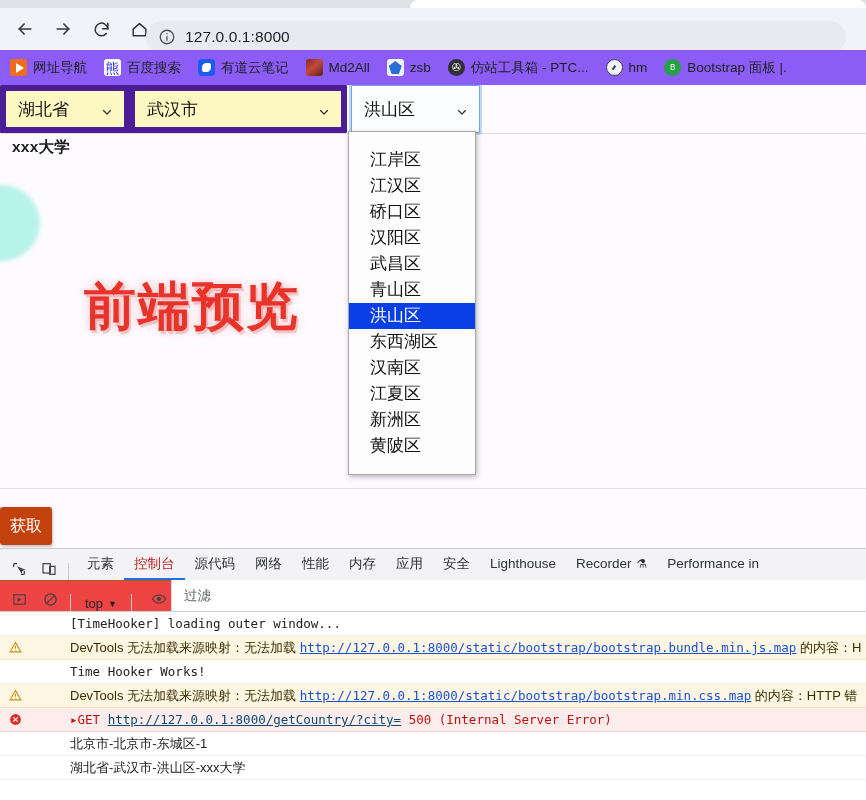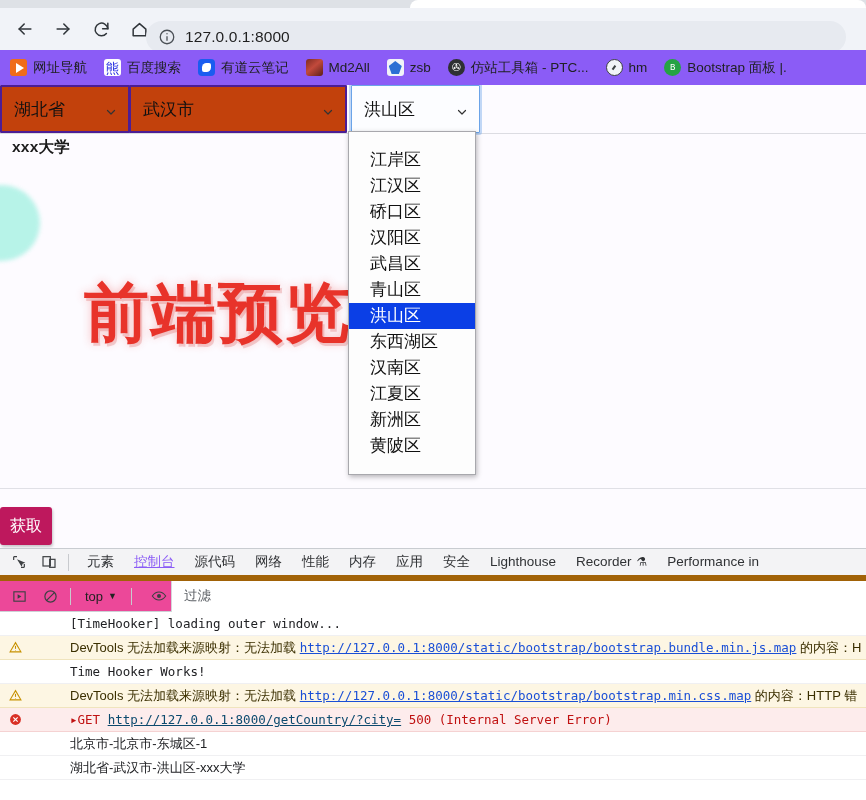--- a/index.html
+++ b/index.html
@@ -85,21 +85,21 @@
     position:absolute; left:-36px; top:100px; width:76px; height:76px;
     border-radius:50%; background:#9df0e0; opacity:.72;
     filter: blur(2px);
   }
   .selectrow{
     position:absolute; left:0; top:0; width:866px; height:48px;
     display:flex; align-items:stretch;
   }
   .sel{
     position:relative; height:48px;
-    border:2px solid #4c1d95; background:#c2410c;
+    border:6px solid #4c1d95; background:#fef9c3;
     display:flex; align-items:center; padding:0 12px;
     font-size:17px; color:#111; margin:0; border-radius:1px;
   }
   .sel .caret{
     position:absolute; right:11px; top:50%; transform:translateY(-50%);
     width:12px;height:12px; color:#333;
   }
   #sel-province{ width:130px; }
   #sel-city{ width:218px; margin-left:-1px;}
   #sel-district{
@@ -112,31 +112,31 @@
     position:absolute; left:0; top:48px; width:866px; height:1px; background:#dcdce2;
   }
 
   .uni-label{
     position:absolute; left:12px; top:52px;
     font-size:15.5px; color:#1b1b1b; font-weight:bold;
     letter-spacing:.2px;
   }
   .hero{
     position:absolute; left:84px; top:195px;
-    font-size:65px; font-weight:bold; color:#e8332a;
+    font-size:52px; font-weight:bold; color:#e8332a;
     letter-spacing:2px; line-height:1;
     text-shadow: 0 0 10px rgba(232,51,42,.30), 2px 3px 0 rgba(200,30,22,.18);
   }
   .divider-bottom{
     position:absolute; left:0; top:403px; width:866px; height:1px; background:#e0e0e6;
   }
   .getbtn{
     position:absolute; left:0; top:422px;
     width:52px; height:38px;
-    background:#be185d; color:#fff; border:none;
+    background:#c2410c; color:#fff; border:none;
     font-size:16px; font-family:inherit;
     border-radius:3px; cursor:pointer;
     display:flex; align-items:center; justify-content:center;
     box-shadow:1px 2px 3px rgba(0,0,0,.22);
   }
 
   
   .dropdown{
     position:absolute; left:348px; top:131px;
     width:128px;
@@ -155,37 +155,37 @@
   .dd-item.selected{ background:#0b3fe6; color:#ffffff; }
 
   
   .devtools{
     position:absolute; left:0; top:548px; width:866px; height:252px;
     background:#ffffff; border-top:1px solid #c9ccd1;
     font-family:"Liberation Sans","DejaVu Sans",sans-serif;
   }
   .dt-tabbar{
     position:relative; height:32px; width:866px;
-    background:#f3f3f5; border-bottom:6px solid #a16207;
-    display:flex; align-items:center; overflow:hidden;
+    background:#f3f3f5; border-bottom:1px solid #a16207;
+    display:flex; align-items:flex-end; overflow:hidden;
   }
   .dt-iconbtn{ width:22px;height:22px; margin-left:8px; color:#3d4043;
                display:flex;align-items:center;justify-content:center;}
   .dt-vsep{ width:1px; height:17px; background:#c8cace; margin:0 8px; flex:0 0 auto;}
   .dt-tab{
     height:32px; line-height:31px; padding:0 10px;
     font-size:13.5px; color:#303235; white-space:nowrap; flex:0 0 auto;
   }
-  .dt-tab.active{ color:#8b5cf6; box-shadow: inset 0 -2px 0 #1a73e8; text-decoration: underline; }
+  .dt-tab.active{ color:#b91c1c; box-shadow: inset 0 -2px 0 #1a73e8; }
   .flaskglyph{ margin-left:5px; font-size:12px; }
 
   .dt-filterbar{
     position:relative; height:31px; width:866px;
-    background:#ec4899; border-bottom:1px solid #cdd0d5;
-    display:flex; align-items:center;
+    background:#ef4444; border-bottom:1px solid #cdd0d5;
+    display:flex; align-items:flex-end;
   }
   .fb-icon{ width:24px;height:24px; margin-left:7px; color:#3c4043;
             display:flex;align-items:center;justify-content:center;}
   .ctxsel{ font-size:13px; color:#222; display:flex; align-items:center; gap:5px;
            padding:0 6px; white-space:nowrap;}
   .ctxsel .dn{ font-size:9px; }
   .filterbox{
     flex:1; height:31px; border-left:1px solid #d4d6da;
     display:flex; align-items:center; padding-left:12px;
     font-size:13.5px; color:#5f6368; background:#fff;

